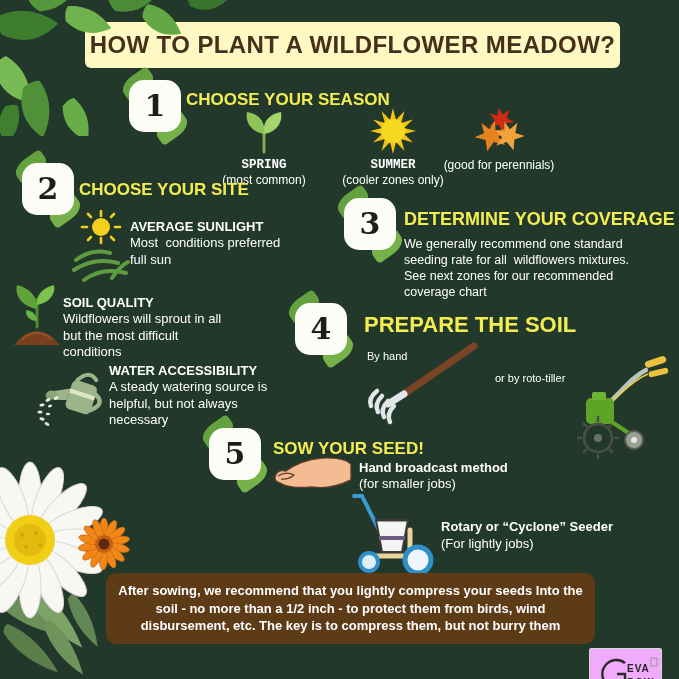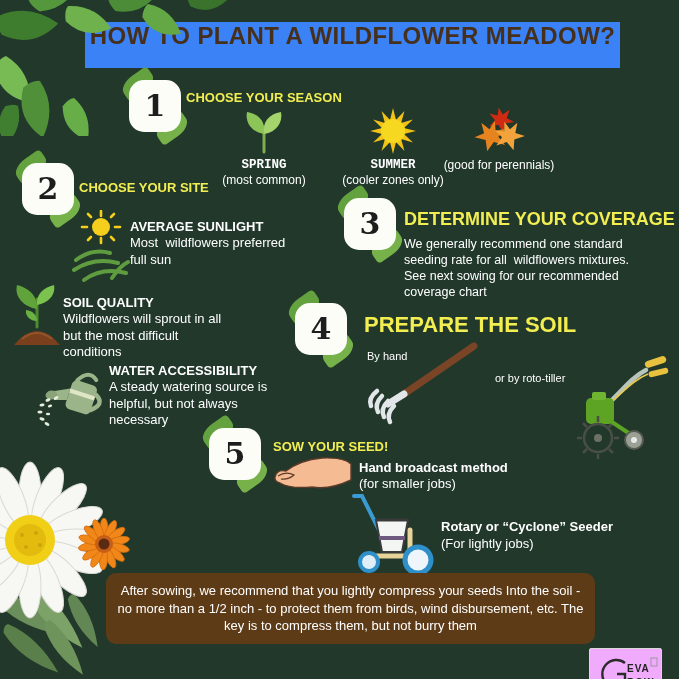--- a/index.html
+++ b/index.html
@@ -1,49 +1,49 @@
 <!DOCTYPE html>
 <html><head>
 <meta charset="utf-8">
 <style>
   html,body{margin:0;padding:0;}
   body{font-family:"Liberation Sans",sans-serif;}
   .stage{position:relative;width:679px;height:679px;background:#21382b;overflow:hidden;}
   .abs{position:absolute;}
 
   
-  .banner{left:85px;top:22px;width:535px;height:46px;background:#3b82f6;border-radius:0;
-          display:flex;align-items:flex-start;justify-content:center;z-index:2;}
+  .banner{left:85px;top:22px;width:535px;height:46px;background:#fef9c3;border-radius:6px;
+          display:flex;align-items:center;justify-content:center;z-index:2;}
   .banner h1{margin:0;font-size:24px;font-weight:bold;color:#46301b;letter-spacing:.4px;}
 
   
   .badge{width:52px;height:52px;z-index:4;}
   .badge .card{position:absolute;left:0;top:0;width:52px;height:52px;background:#fdfdf8;border-radius:15px;
                display:flex;align-items:center;justify-content:center;z-index:2;}
   .badge .num{font-family:"DejaVu Serif",serif;font-weight:bold;font-size:30px;color:#1d1d1d;line-height:1;}
   .leaf-accent{position:absolute;width:34px;height:20px;background:#76b14a;border-radius:50% 4px 50% 4px;z-index:1;}
   .leaf-accent.tl{left:-8px;top:-6px;transform:rotate(-35deg);background:#63a23e;}
   .leaf-accent.br{right:-8px;bottom:-6px;transform:rotate(-35deg);}
 
   .heading{color:#f2ee52;font-weight:bold;white-space:nowrap;z-index:3;}
-  .h17{font-size:13px;} .h18{font-size:18px;} .h22{font-size:22px;}
+  .h17{font-size:17px;} .h18{font-size:18px;} .h22{font-size:22px;}
 
   .wtxt{color:#ffffff;z-index:3;}
   .b{font-weight:bold;}
   .prewrap{white-space:pre-wrap;line-height:1.28;}
   .f13{font-size:13px;} .f125{font-size:12.5px;} .f15{font-size:11px;}
 
   .season{width:140px;text-align:center;z-index:3;}
   .season .icon{display:flex;justify-content:center;align-items:flex-end;height:46px;margin-bottom:4px;}
   .season .name{color:#fff;font-weight:bold;font-size:12.5px;font-family:Liberation Mono, monospace;}
   .season .note{color:#fff;font-size:12px;margin-top:1px;}
 
   .footer-note{left:106px;top:573px;width:489px;height:71px;background:#5e3b17;border-radius:10px;
                display:flex;align-items:center;justify-content:center;z-index:5;}
-  .footer-note div{color:#fff;font-weight:normal;font-size:13px;text-align:center;line-height:1.35;padding:0 6px;}
+  .footer-note div{color:#fff;font-weight:bold;font-size:13px;text-align:center;line-height:1.35;padding:0 6px;}
 
   .logo{left:589px;top:619px;width:73px;height:55px;background:#f0abfc;border-radius:3px;z-index:6;
         box-shadow:0 0 0 1px #d8d8d8 inset;margin-top:29px;}
   .logo .txt{position:absolute;font-weight:bold;color:#222;font-size:10px;letter-spacing:1px;line-height:1;}
   .logo .t1{left:38px;top:16px;} .logo .t2{left:38px;top:30px;}
 
   .deco{z-index:3;pointer-events:none;}
   svg{display:block;}
 </style>
 </head>
@@ -154,21 +154,21 @@
       <circle cx="29" cy="17" r="9" fill="#f5cf1b"></circle>
       <g stroke="#5f9c3f" stroke-width="4" fill="none" stroke-linecap="round">
         <path d="M4 50 Q20 38 38 43"></path>
         <path d="M2 60 Q22 47 46 53"></path>
         <path d="M12 70 Q30 57 54 63"></path>
         <path d="M40 68 Q48 56 56 52"></path>
       </g>
     </svg>
   </div>
   <div class="abs wtxt b f13" style="left:130px;top:219px">AVERAGE SUNLIGHT</div>
-  <div class="abs wtxt f13 prewrap" style="left:130px;top:235px">Most  wildflowers preferred
+  <div class="abs wtxt f13 prewrap" style="left:130px;top:235px">Most  conditions preferred
 full sun</div>
 
   <div class="abs deco" style="left:8px;top:283px">
     <svg width="58" height="66" viewBox="0 0 58 66">
       <path d="M6 62 Q29 34 52 62 Z" fill="#7a3f1d"></path>
       <path d="M14 56 Q29 44 44 56" stroke="#93542a" stroke-width="2" fill="none"></path>
       <path d="M29 44 C29 32 29 24 29 16" stroke="#4e8a2e" stroke-width="3" fill="none" stroke-linecap="round"></path>
       <path d="M29 26 C16 24 6 14 9 2 C21 5 30 13 29 26 Z" fill="#5fa33a"></path>
       <path d="M29 22 C40 20 48 12 46 2 C35 5 28 11 29 22 Z" fill="#7cc24e"></path>
       <path d="M29 38 C22 38 17 33 18 27 C25 28 29 32 29 38 Z" fill="#6ab143"></path>
@@ -182,21 +182,21 @@
   <div class="abs badge" style="left:344px;top:198px">
     <span class="leaf-accent tl"></span>
     <span class="leaf-accent br"></span>
     <span class="card">
         <span class="num">3</span>
       </span>
   </div>
   <div class="abs heading h18" style="left:404px;top:209px">DETERMINE YOUR COVERAGE</div>
   <div class="abs wtxt f125 prewrap" style="left:404px;top:236px">We generally recommend one standard
 seeding rate for all  wildflowers mixtures.
-See next sowing for our recommended
+See next zones for our recommended
 coverage chart</div>
 
   <div class="abs deco" style="left:34px;top:362px">
     <svg width="72" height="68" viewBox="0 0 72 68">
       <g transform="rotate(18 46 36)">
         <rect x="34" y="20" width="26" height="30" rx="5" fill="#9cb489"></rect>
         <rect x="34" y="30" width="26" height="4" fill="#dfe6c6"></rect>
         <path d="M38 20 Q46 6 56 14" stroke="#9cb489" stroke-width="4" fill="none" stroke-linecap="round"></path>
         <path d="M60 28 Q72 34 60 44" stroke="#9cb489" stroke-width="4.5" fill="none" stroke-linecap="round"></path>
         <path d="M34 30 L18 38 L22 46 L34 42 Z" fill="#9cb489"></path>

